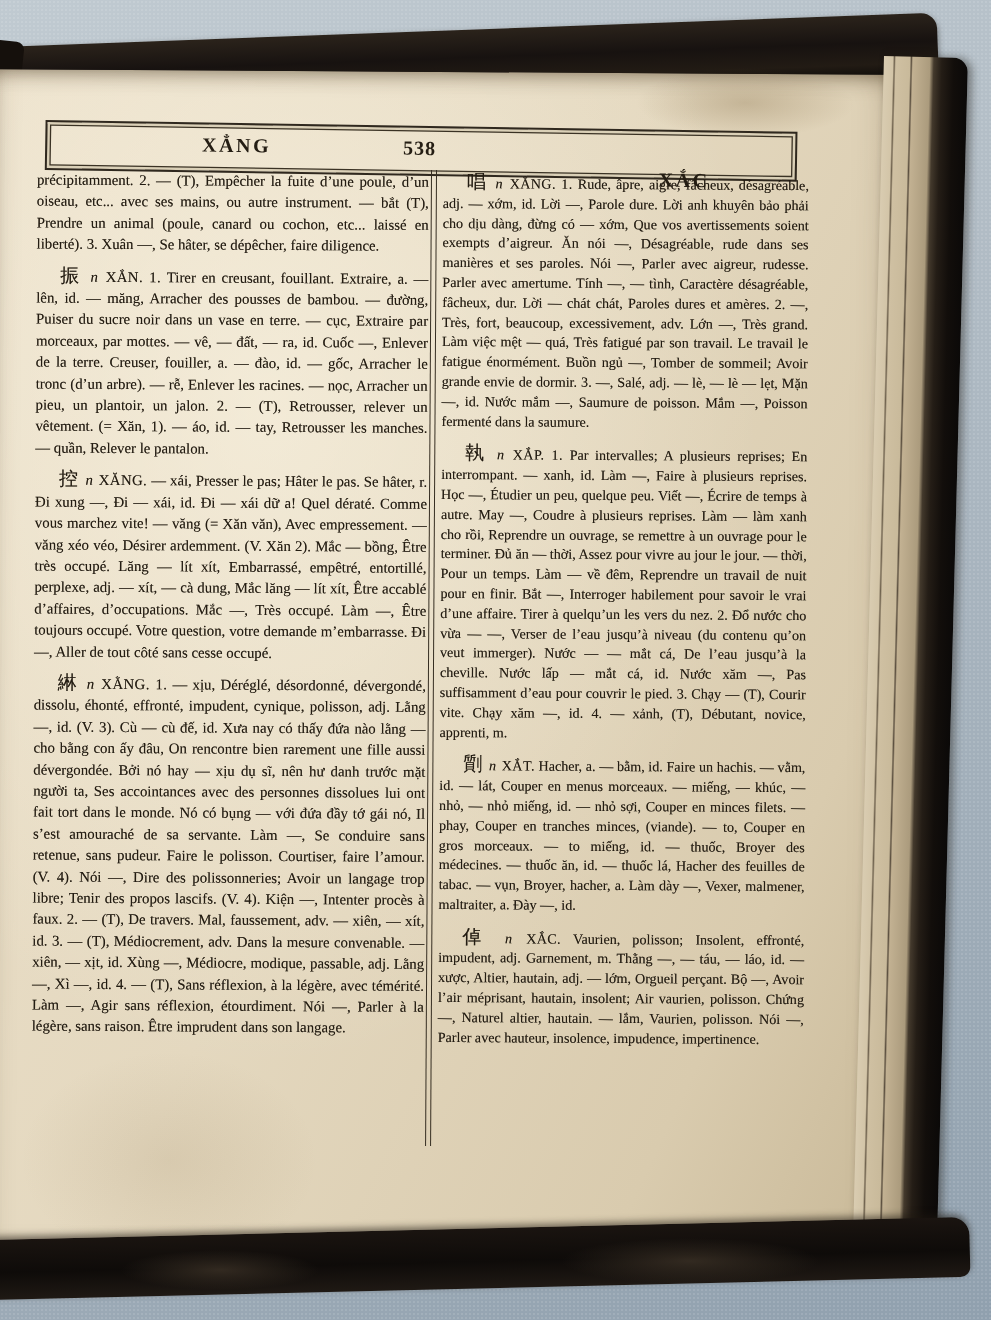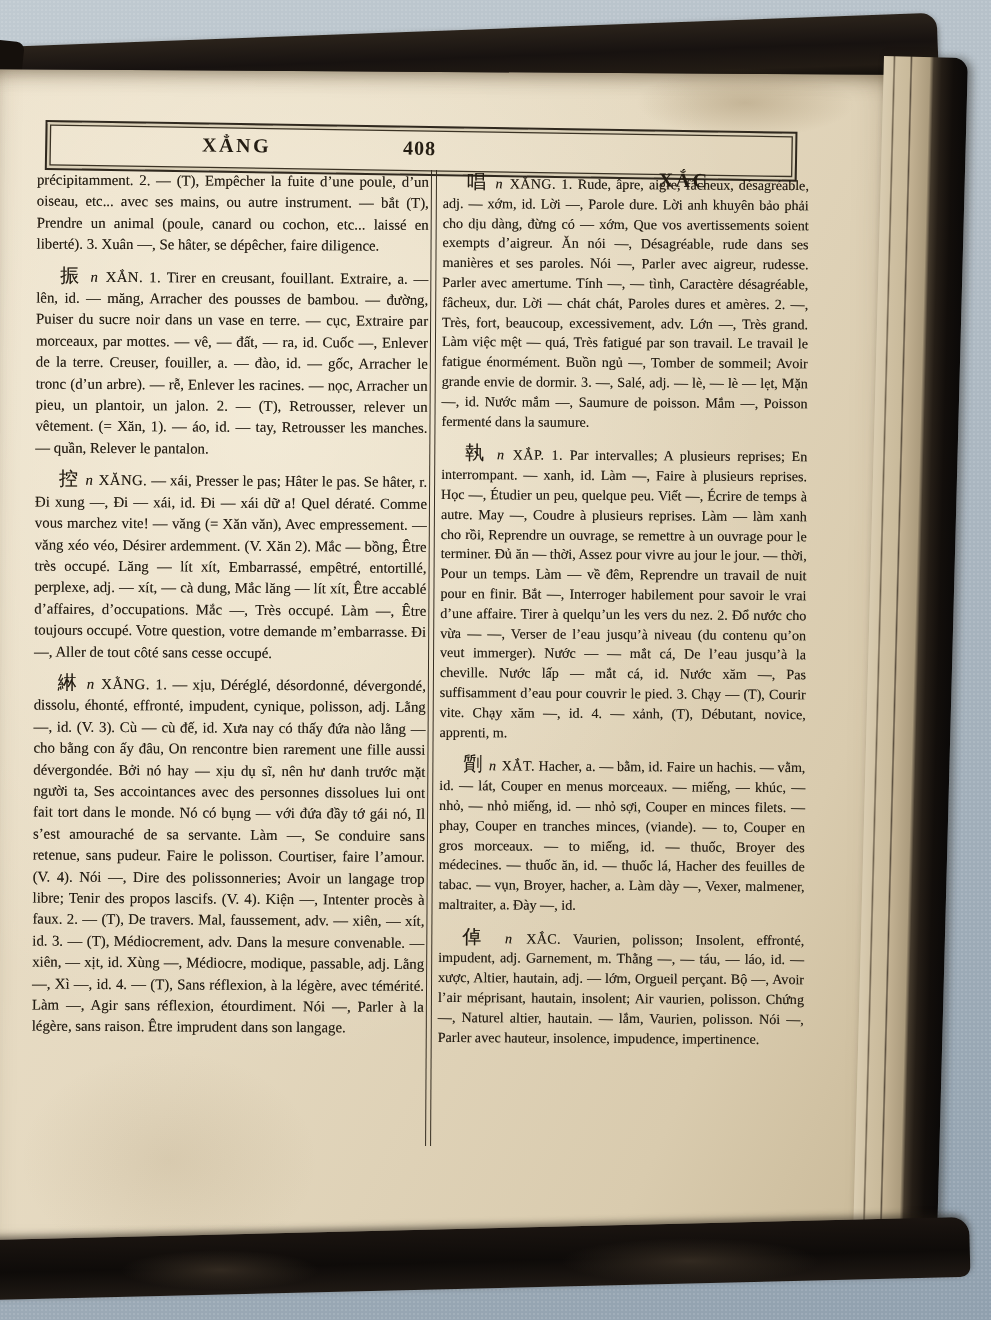--- a/index.html
+++ b/index.html
@@ -104,21 +104,21 @@
 
 <div class="cover-top"></div>
 <div class="cover-left"></div>
 
 <div class="page">
   <div class="stain1"></div>
   <div class="stain2"></div>
 
   <div class="runhead">
     <span class="lw">XẲNG</span>
-    <span class="pn">408</span>
+    <span class="pn">538</span>
     <span class="rw">XẮC</span>
   </div>
 
   <div class="divider"></div>
 
   <div class="col col-left">
       <p class="entry cont"><span class="body-text">précipitamment. 2. — (T), Empêcher la fuite d’une poule, d’un oiseau, etc... avec ses mains, ou autre instrument. — bắt (T), Prendre un animal (poule, canard ou cochon, etc... laissé en liberté). 3. Xuân —, Se hâter, se dépêcher, faire diligence.</span></p>
       <p class="entry"><span class="han">振</span> <span class="particle">n</span> <span class="head">XẮN. 1.</span> <span class="body-text">Tirer en creusant, fouillant. Extraire, a. — lên, id. — măng, Arracher des pousses de bambou. — đường, Puiser du sucre noir dans un vase en terre. — cục, Extraire par morceaux, par mottes. — vê, — đất, — ra, id. Cuốc —, Enlever de la terre. Creuser, fouiller, a. — đào, id. — gốc, Arracher le tronc (d’un arbre). — rễ, Enlever les racines. — nọc, Arracher un pieu, un plantoir, un jalon. 2. — (T), Retrousser, relever un vêtement. (= Xăn, 1). — áo, id. — tay, Retrousser les manches. — quần, Relever le pantalon.</span></p>
       <p class="entry"><span class="han">控</span> <span class="particle">n</span> <span class="head">XĂNG.</span> <span class="body-text">— xái, Presser le pas; Hâter le pas. Se hâter, r. Đi xung —, Đi — xái, id. Đi — xái dữ a! Quel dératé. Comme vous marchez vite! — văng (= Xăn văn), Avec empressement. — văng xéo véo, Désirer ardemment. (V. Xăn 2). Mắc — bồng, Être très occupé. Lăng — lít xít, Embarrassé, empêtré, entortillé, perplexe, adj. — xít, — cà dung, Mắc lăng — lít xít, Être accablé d’affaires, d’occupations. Mắc —, Très occupé. Làm —, Être toujours occupé. Votre question, votre demande m’embarrasse. Đi —, Aller de tout côté sans cesse occupé.</span></p>
       <p class="entry"><span class="han">綝</span> <span class="particle">n</span> <span class="head">XẰNG. 1.</span> <span class="body-text">— xịu, Déréglé, désordonné, dévergondé, dissolu, éhonté, effronté, impudent, cynique, polisson, adj. Lằng —, id. (V. 3). Cù — cù đế, id. Xưa nay có thấy đứa nào lằng — cho bằng con ấy đâu, On rencontre bien rarement une fille aussi dévergondée. Bởi nó hay — xịu dụ sĩ, nên hư danh trước mặt người ta, Ses accointances avec des personnes dissolues lui ont fait tort dans le monde. Nó có bụng — với đứa đầy tớ gái nó, Il s’est amouraché de sa servante. Làm —, Se conduire sans retenue, sans pudeur. Faire le polisson. Courtiser, faire l’amour. (V. 4). Nói —, Dire des polissonneries; Avoir un langage trop libre; Tenir des propos lascifs. (V. 4). Kiện —, Intenter procès à faux. 2. — (T), De travers. Mal, faussement, adv. — xiên, — xít, id. 3. — (T), Médiocrement, adv. Dans la mesure convenable. — xiên, — xịt, id. Xùng —, Médiocre, modique, passable, adj. Lằng —, Xì —, id. 4. — (T), Sans réflexion, à la légère, avec témérité. Làm —, Agir sans réflexion, étourdiment. Nói —, Parler à la légère, sans raison. Être imprudent dans son langage.</span></p>

